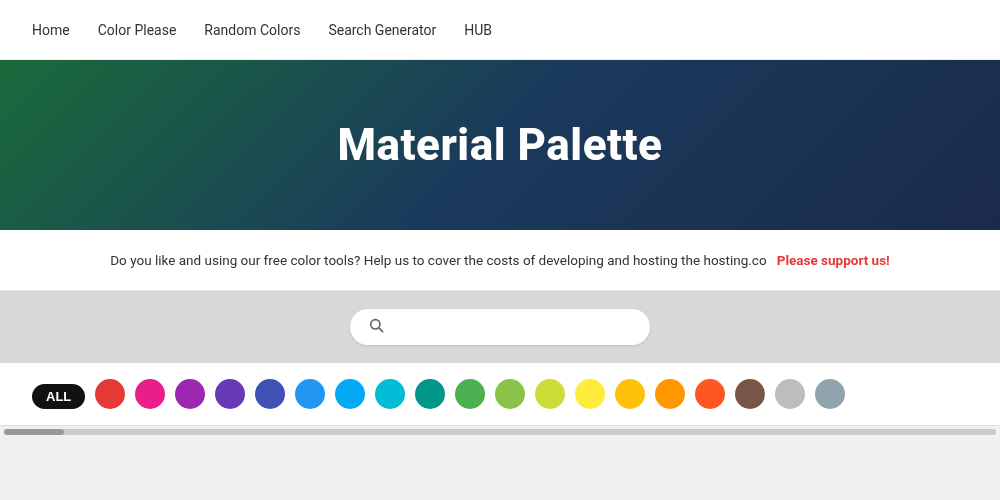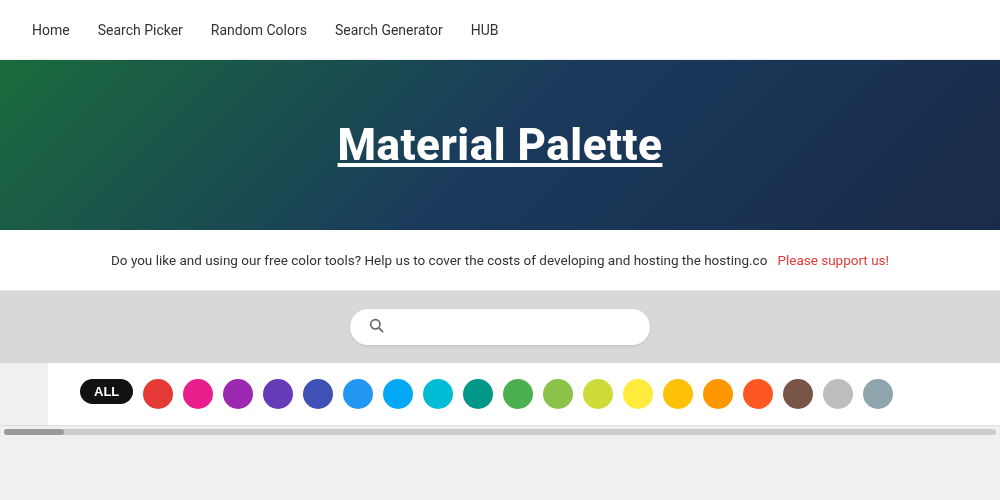--- a/index.html
+++ b/index.html
@@ -58,35 +58,34 @@
       height: 170px;
       display: flex;
       align-items: center;
       justify-content: center;
     }
     .hero-title {
       font-size: 44px;
       font-weight: 800;
       color: #fff;
       letter-spacing: 0.5px;
-      text-decoration: underline;
     }
 
     
     .support-banner {
       background: #fff;
       padding: 22px 32px;
       text-align: center;
       font-size: 13.5px;
       color: #333;
       border-bottom: 1px solid #e8e8e8;
     }
     .support-link {
       color: #e53935;
-      font-weight: 400;
+      font-weight: 700;
       cursor: pointer;
     }
 
     
     .search-section {
       background: #d8d8d8;
       padding: 18px 32px;
       display: flex;
       align-items: center;
       justify-content: center;
@@ -112,24 +111,23 @@
     .search-icon-svg {
       color: #666;
       font-size: 15px;
     }
 
     
     .color-filter {
       background: #fff;
       padding: 16px 32px;
       display: flex;
-      align-items: flex-start;
+      align-items: flex-end;
       gap: 10px;
       flex-wrap: wrap;
-      margin-left: 48px;
     }
     .filter-all {
       background: #111;
       color: #fff;
       border-radius: 999px;
       padding: 5px 14px;
       font-size: 13px;
       font-weight: 700;
       cursor: pointer;
       border: none;
@@ -168,21 +166,21 @@
       position: absolute;
       left: 0;
     }
   </style>
 </head>
 <body>
 
 <header class="header">
   <nav class="nav">
     <a class="nav-link">Home</a>
-    <a class="nav-link">Search Picker</a>
+    <a class="nav-link">Color Please</a>
     <a class="nav-link">Random Colors</a>
     <a class="nav-link">Search Generator</a>
     <a class="nav-link">HUB</a>
   </nav>
 </header>
 
 <section class="hero">
   <h1 class="hero-title">Material Palette</h1>
 </section>
 

